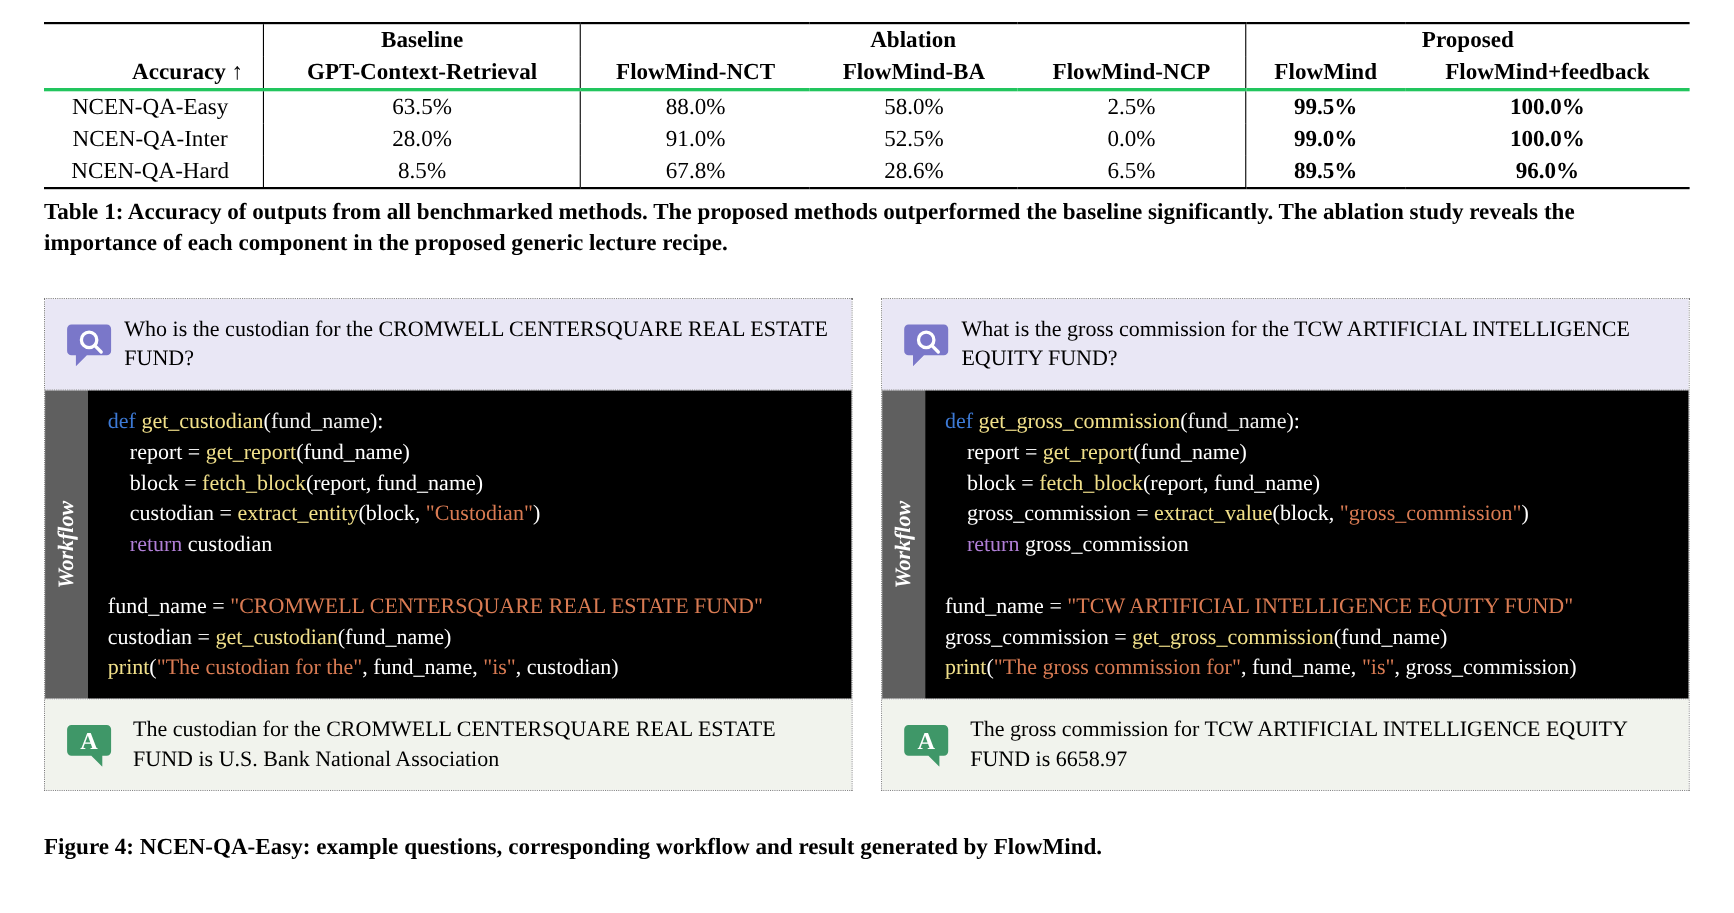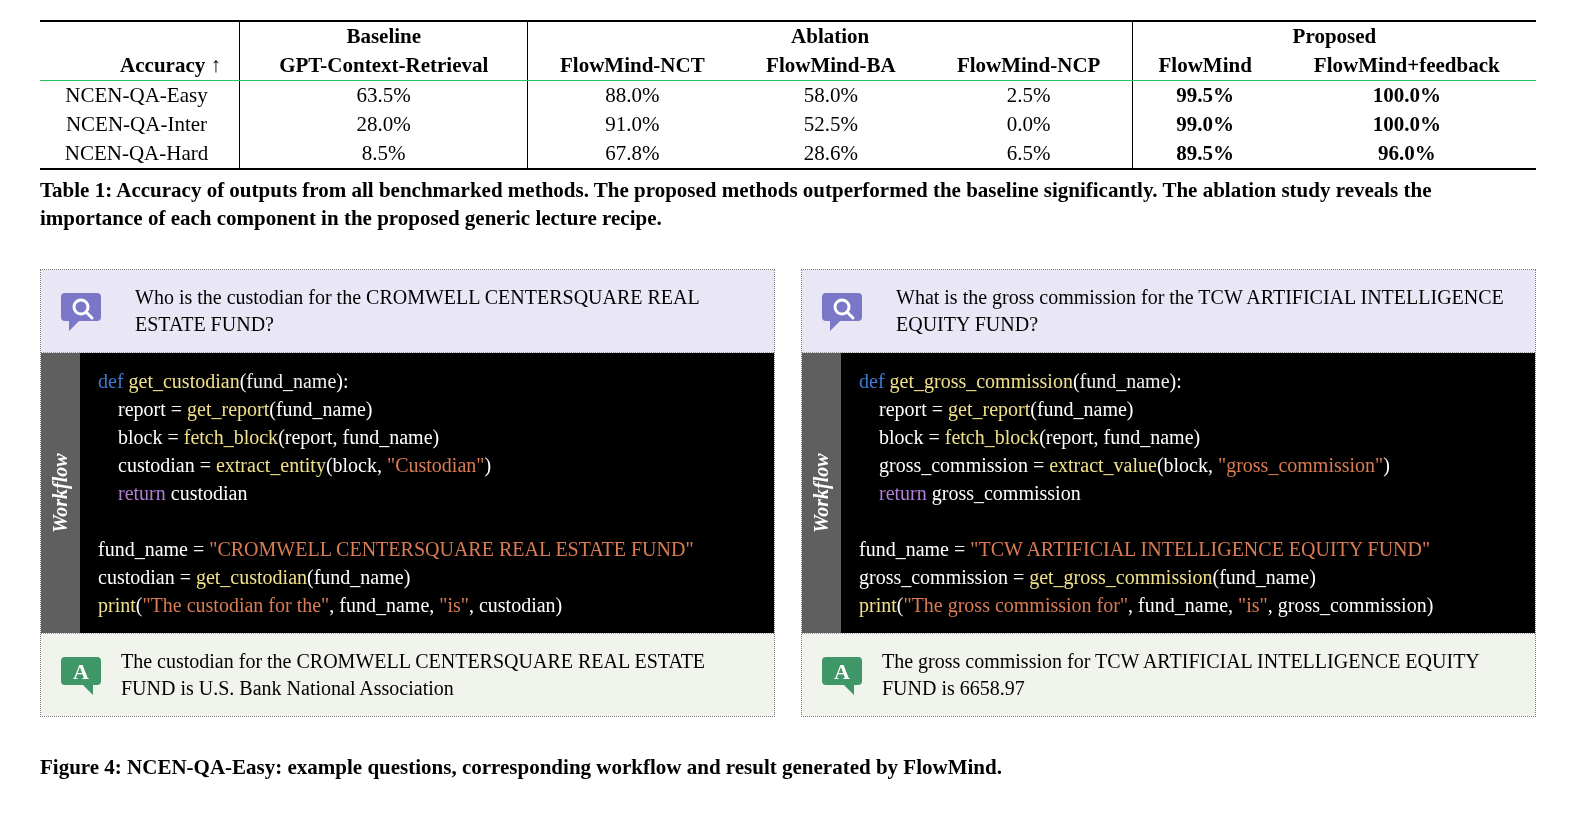--- a/index.html
+++ b/index.html
@@ -15,21 +15,21 @@
   .main-table {
     border-collapse: collapse;
     width: 100%;
     font-size: 21px;
   }
   .main-table th, .main-table td {
     padding: 2px 12px;
     text-align: center;
   }
   .main-table .row-top td, .main-table .row-top th { border-top: 2px solid #000; }
-  .main-table .row-header th { border-bottom: 1px solid #22c55e; margin-top: 44px; }
+  .main-table .row-header th { border-bottom: 3px solid #22c55e; margin-top: 44px; }
   .main-table .row-last td, .main-table .row-last th { border-bottom: 2px solid #000; }
   .main-table .group-sep-r { border-right: 1px solid #000; }
   .main-table .row-label { text-align: center; padding-left: 6px; white-space: nowrap; }
   .main-table .bold { font-weight: bold; }
   .main-table .acc-label { font-weight: bold; text-align: right; padding-right: 18px; }
   
   .table-caption {
     font-weight: bold;
     font-size: 21px;
     margin-top: 6px;
@@ -45,21 +45,21 @@
     flex: 1;
     border: 1px dotted #777;
     display: flex;
     flex-direction: column;
     font-size: 20px;
   }
   .question-box {
     background: #e9e7f5;
     display: flex;
     align-items: center;
-    gap: 32px;
+    gap: 10px;
     padding: 14px 18px;
     border-bottom: 1px dotted #999;
   }
   .q-icon {
     width: 44px; height: 40px; flex-shrink: 0;
   }
   .q-text { color: #000; line-height: 1.35; }
   
   .workflow-row {
     display: flex;

